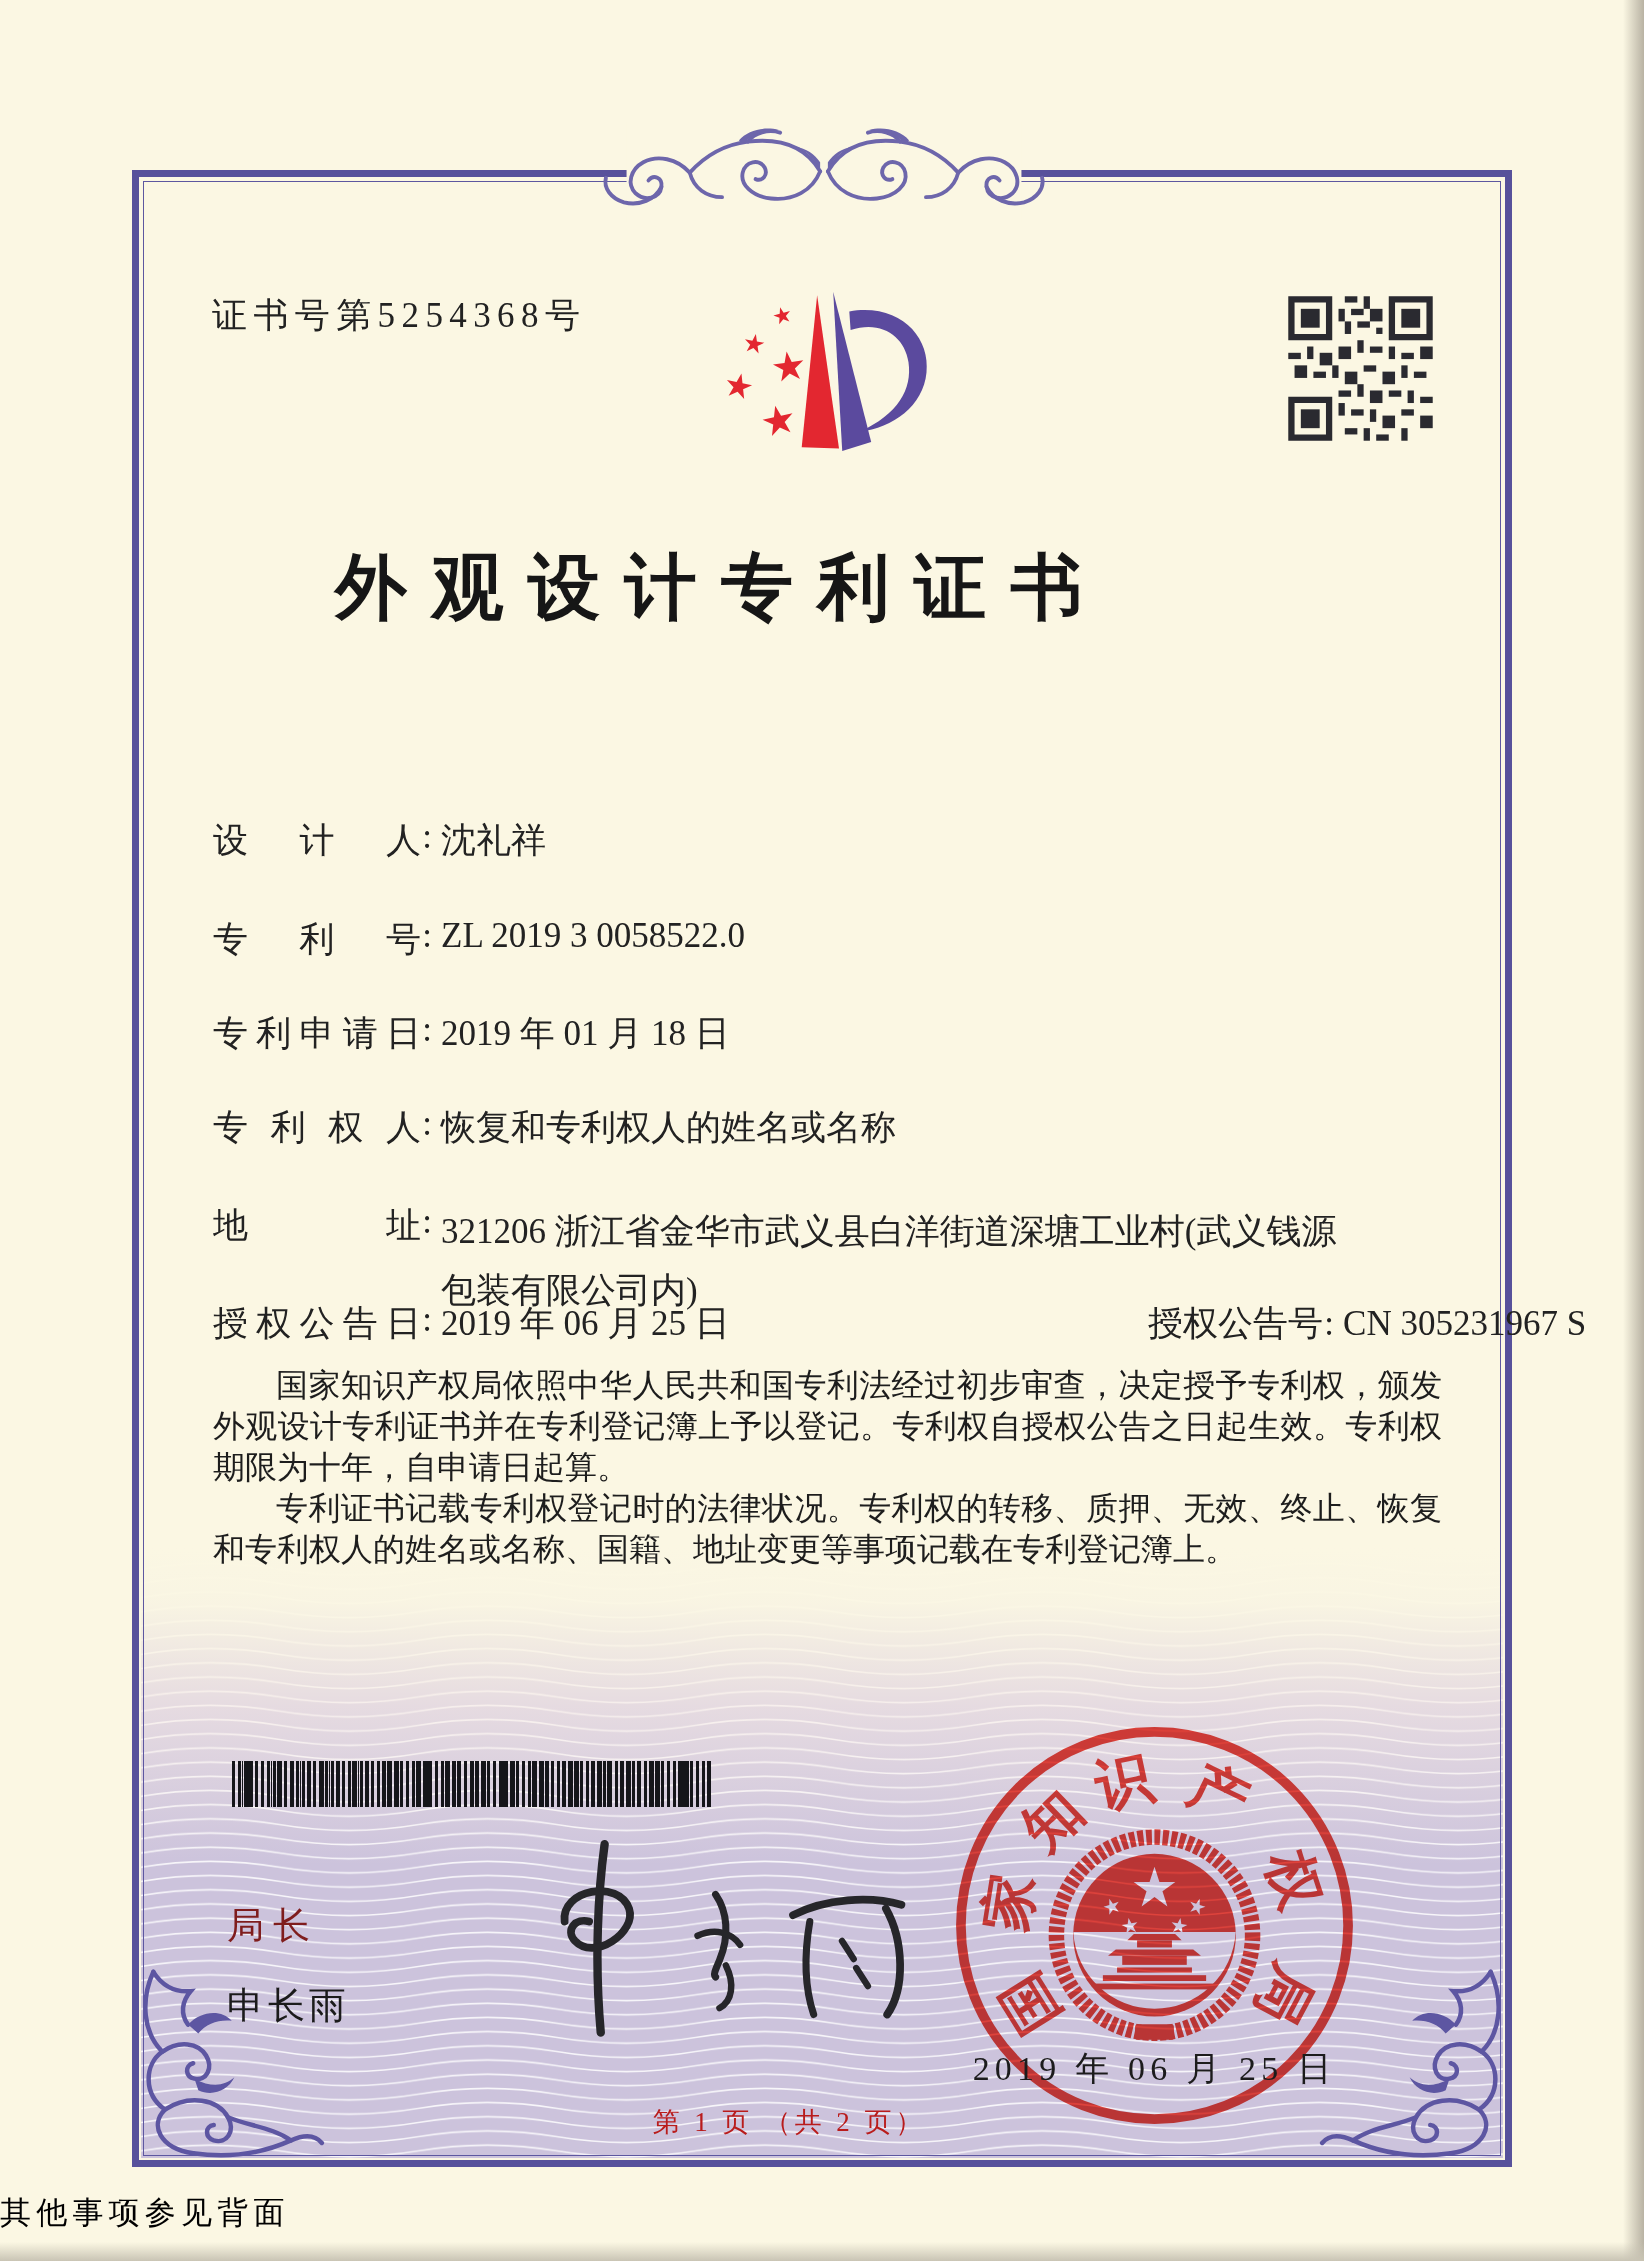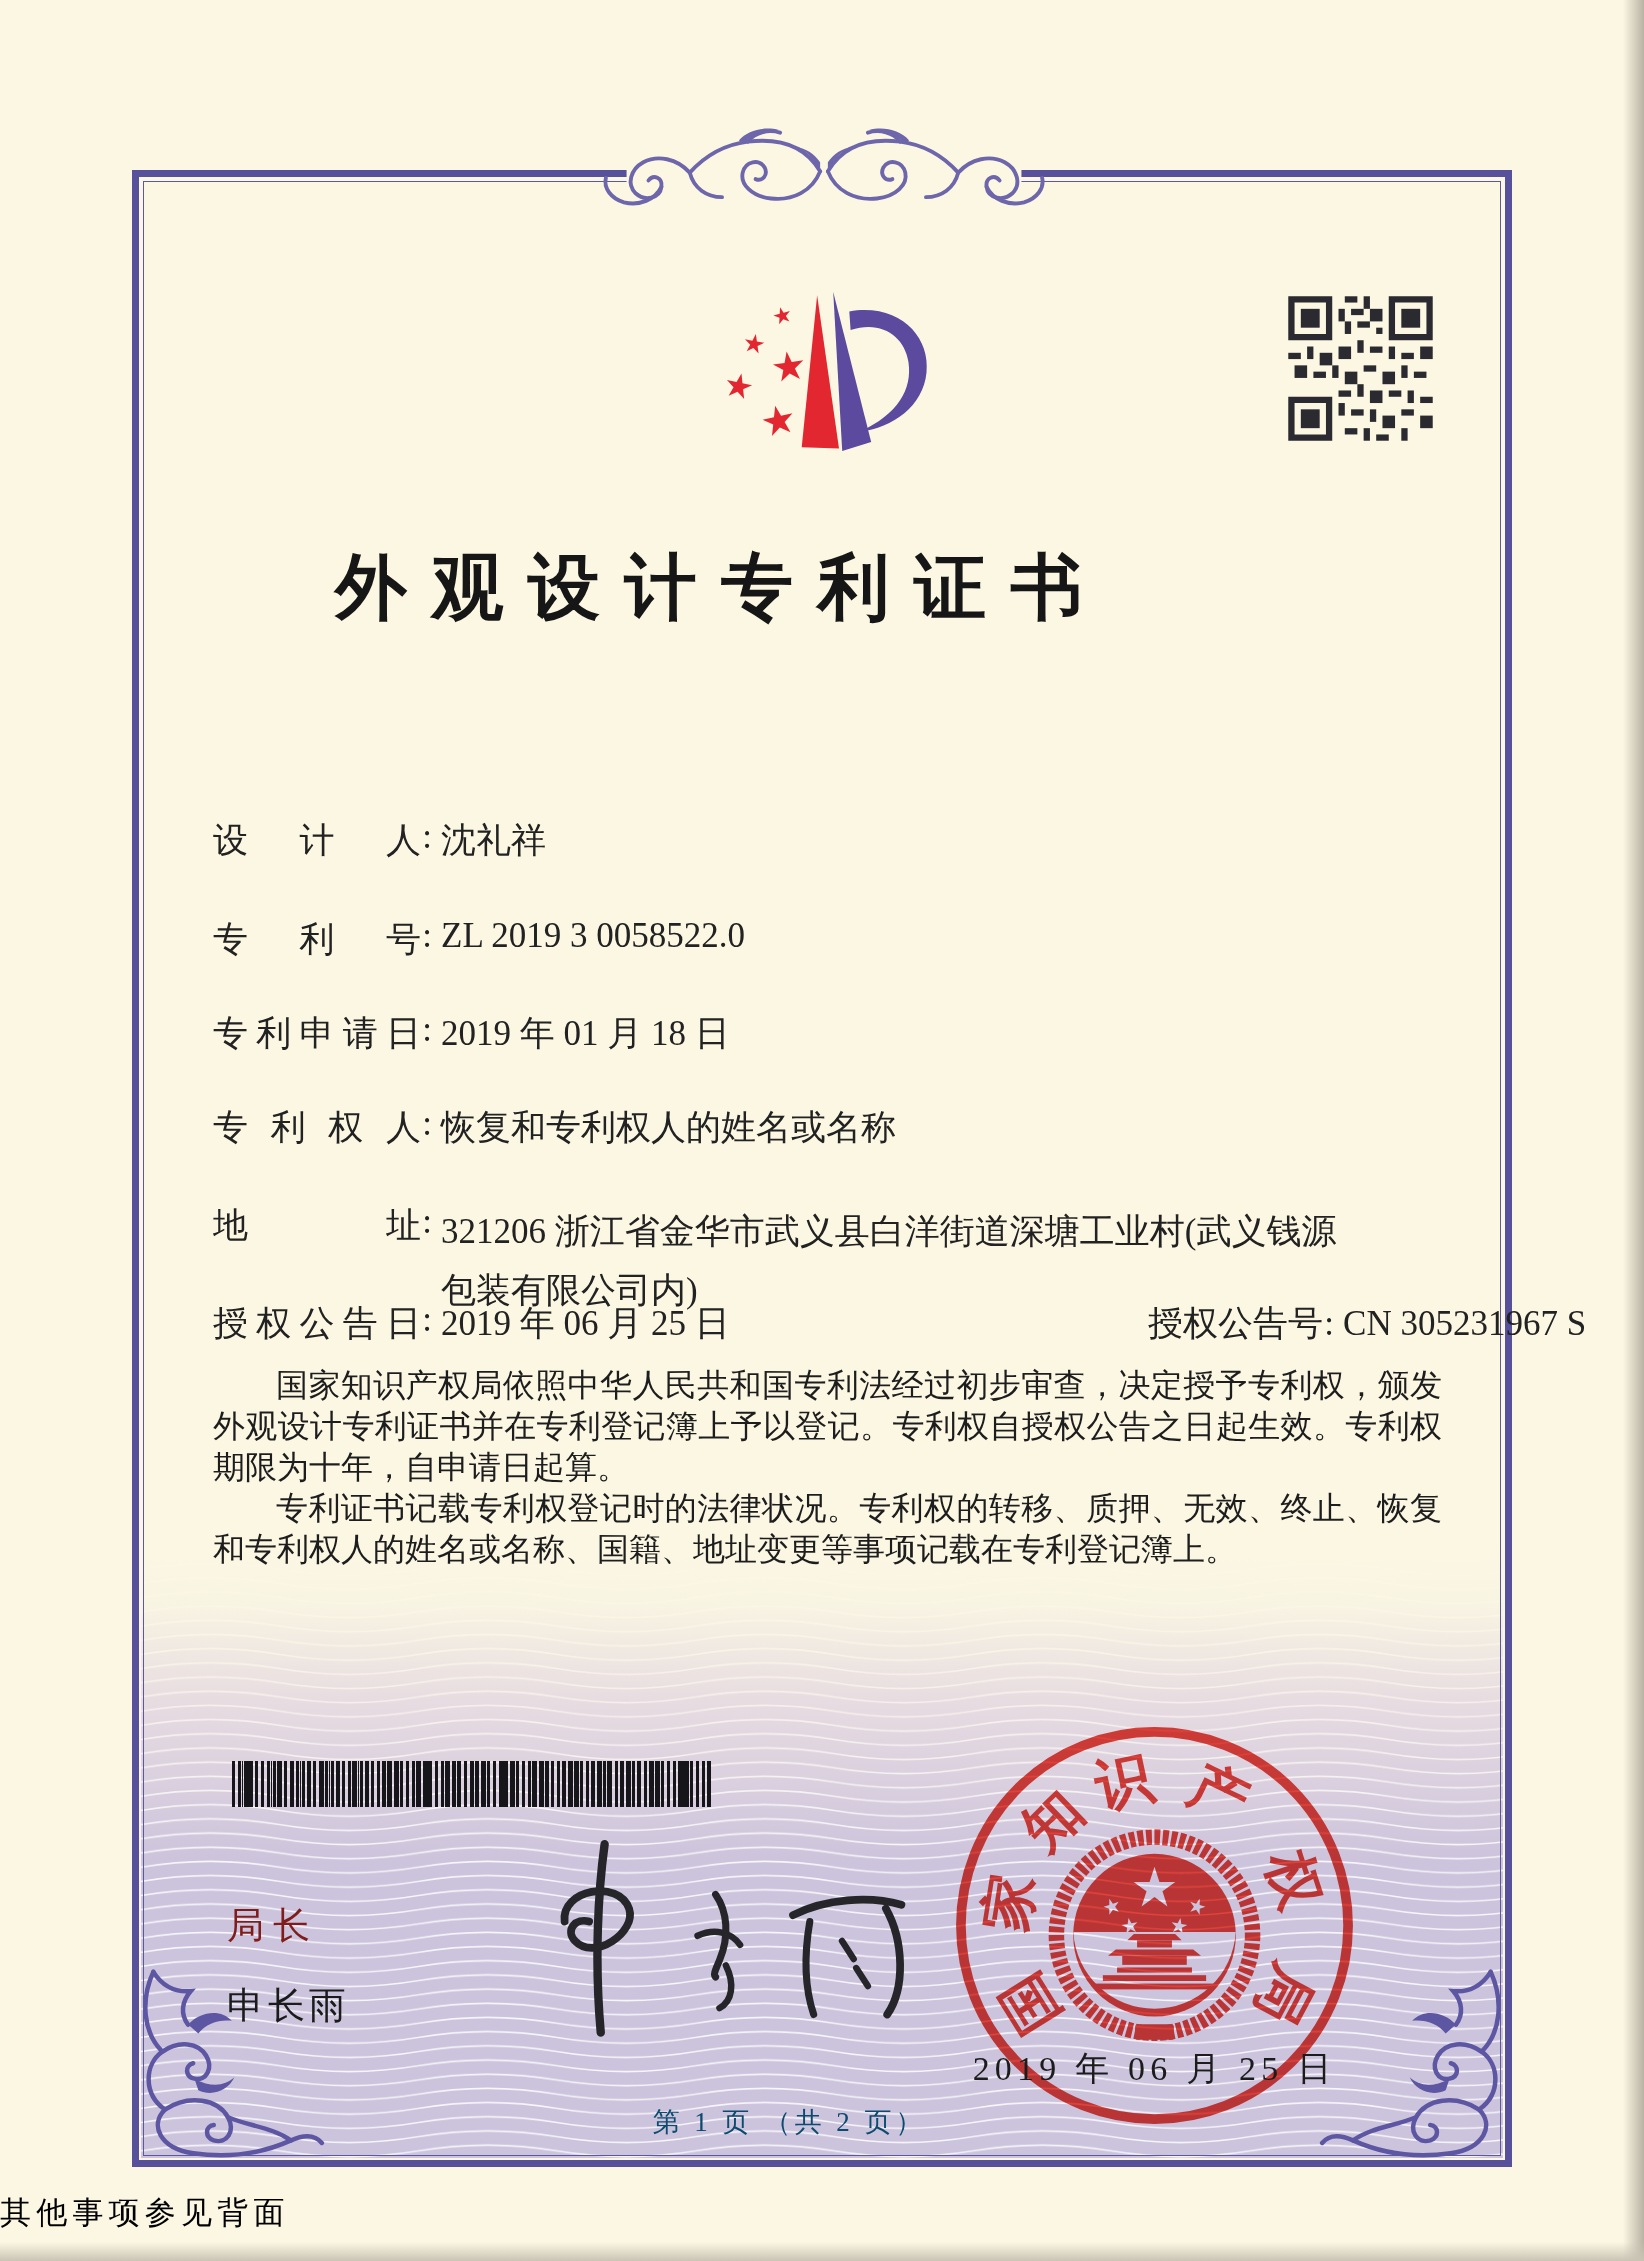--- a/index.html
+++ b/index.html
@@ -42,21 +42,21 @@
         repeating-linear-gradient(90deg,#15151a 0 1.9px,transparent 1.9px 15px);}
   .director{position:absolute;left:227px;top:1901px;font-size:37px;letter-spacing:9px;
       font-family:"Liberation Sans",sans-serif;color:#7f1d1d;}
   .director-name{position:absolute;left:227px;top:1981px;font-size:37px;letter-spacing:3.9px;
       font-family:"Liberation Sans",sans-serif;color:#1b1b1b;}
   .sig{position:absolute;left:522px;top:1839px;}
   .seal{position:absolute;left:948px;top:1719px;opacity:.93;mix-blend-mode:multiply;}
   .seal-date{position:absolute;left:929px;top:2046px;width:451px;text-align:center;
       font-size:34px;letter-spacing:5.2px;color:#1c1c1c;}
   .page-foot{position:absolute;left:0;top:2104px;width:1579px;text-align:center;
-      font-size:27px;letter-spacing:3.9px;color:#0c4a6e;}
+      font-size:27px;letter-spacing:3.9px;color:#b91c1c;}
   .back-note{position:absolute;left:0;top:2192px;width:1645px;text-align:left;
       font-size:31px;letter-spacing:5.2px;color:#000000;}
   .orn{position:absolute;}
 </style>
 </head>
 <body>
 
 <svg width="0" height="0" style="position:absolute">
   <defs>
     <path id="star" d="M0,-1 L0.2245,-0.309 L0.9511,-0.309 L0.3633,0.118 L0.5878,0.809 L0,0.382 L-0.5878,0.809 L-0.3633,0.118 L-0.9511,-0.309 L-0.2245,-0.309 Z"></path>
@@ -134,20 +134,21 @@
         <path d="M146 232 C 180 246 216 248 244 268"></path>
         <path d="M30 6 C 44 28 64 38 88 36 C 74 52 72 72 84 88"></path>
       </g>
       <g fill="#5d56a2">
         <path d="M84 88 C 104 66 136 64 152 82 C 132 80 112 86 100 102 Z"></path>
         <path d="M94 172 C 120 186 140 184 156 170 C 146 192 120 200 100 190 Z"></path>
       </g>
     </g>
   </svg>
 
+  <div class="cert-no">证书号第5254368号</div>
 
   <svg class="logo" width="239" height="193" viewBox="0 0 370 300">
     <g fill="#e32730">
       <use href="#star" transform="translate(118,62) scale(14) rotate(-15)"></use>
       <use href="#star" transform="translate(74,106) scale(16) rotate(10)"></use>
       <use href="#star" transform="translate(128,142) scale(25) rotate(-8)"></use>
       <use href="#star" transform="translate(50,172) scale(21) rotate(12)"></use>
       <use href="#star" transform="translate(112,226) scale(25) rotate(-12)"></use>
     </g>
     <polygon points="172,30 148,266 206,268" fill="#e32730"></polygon>

